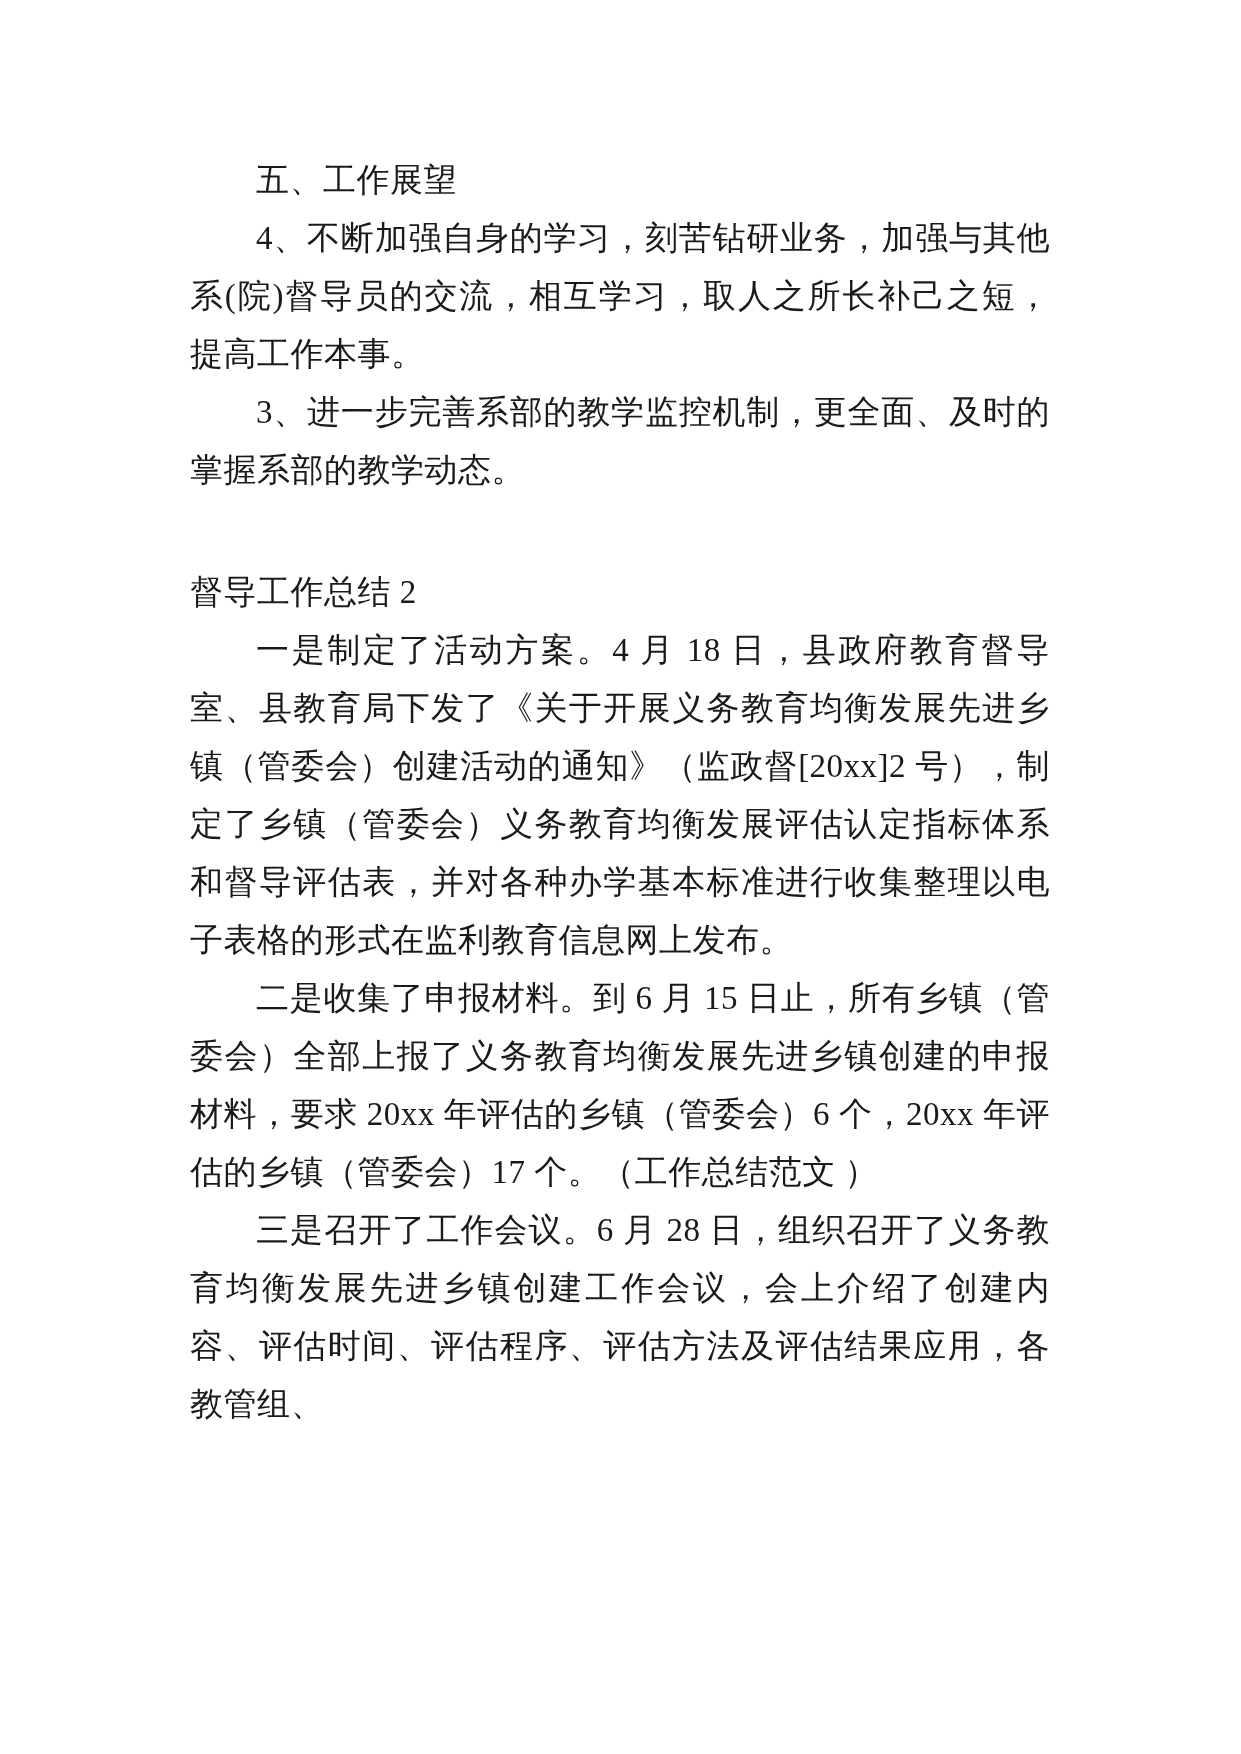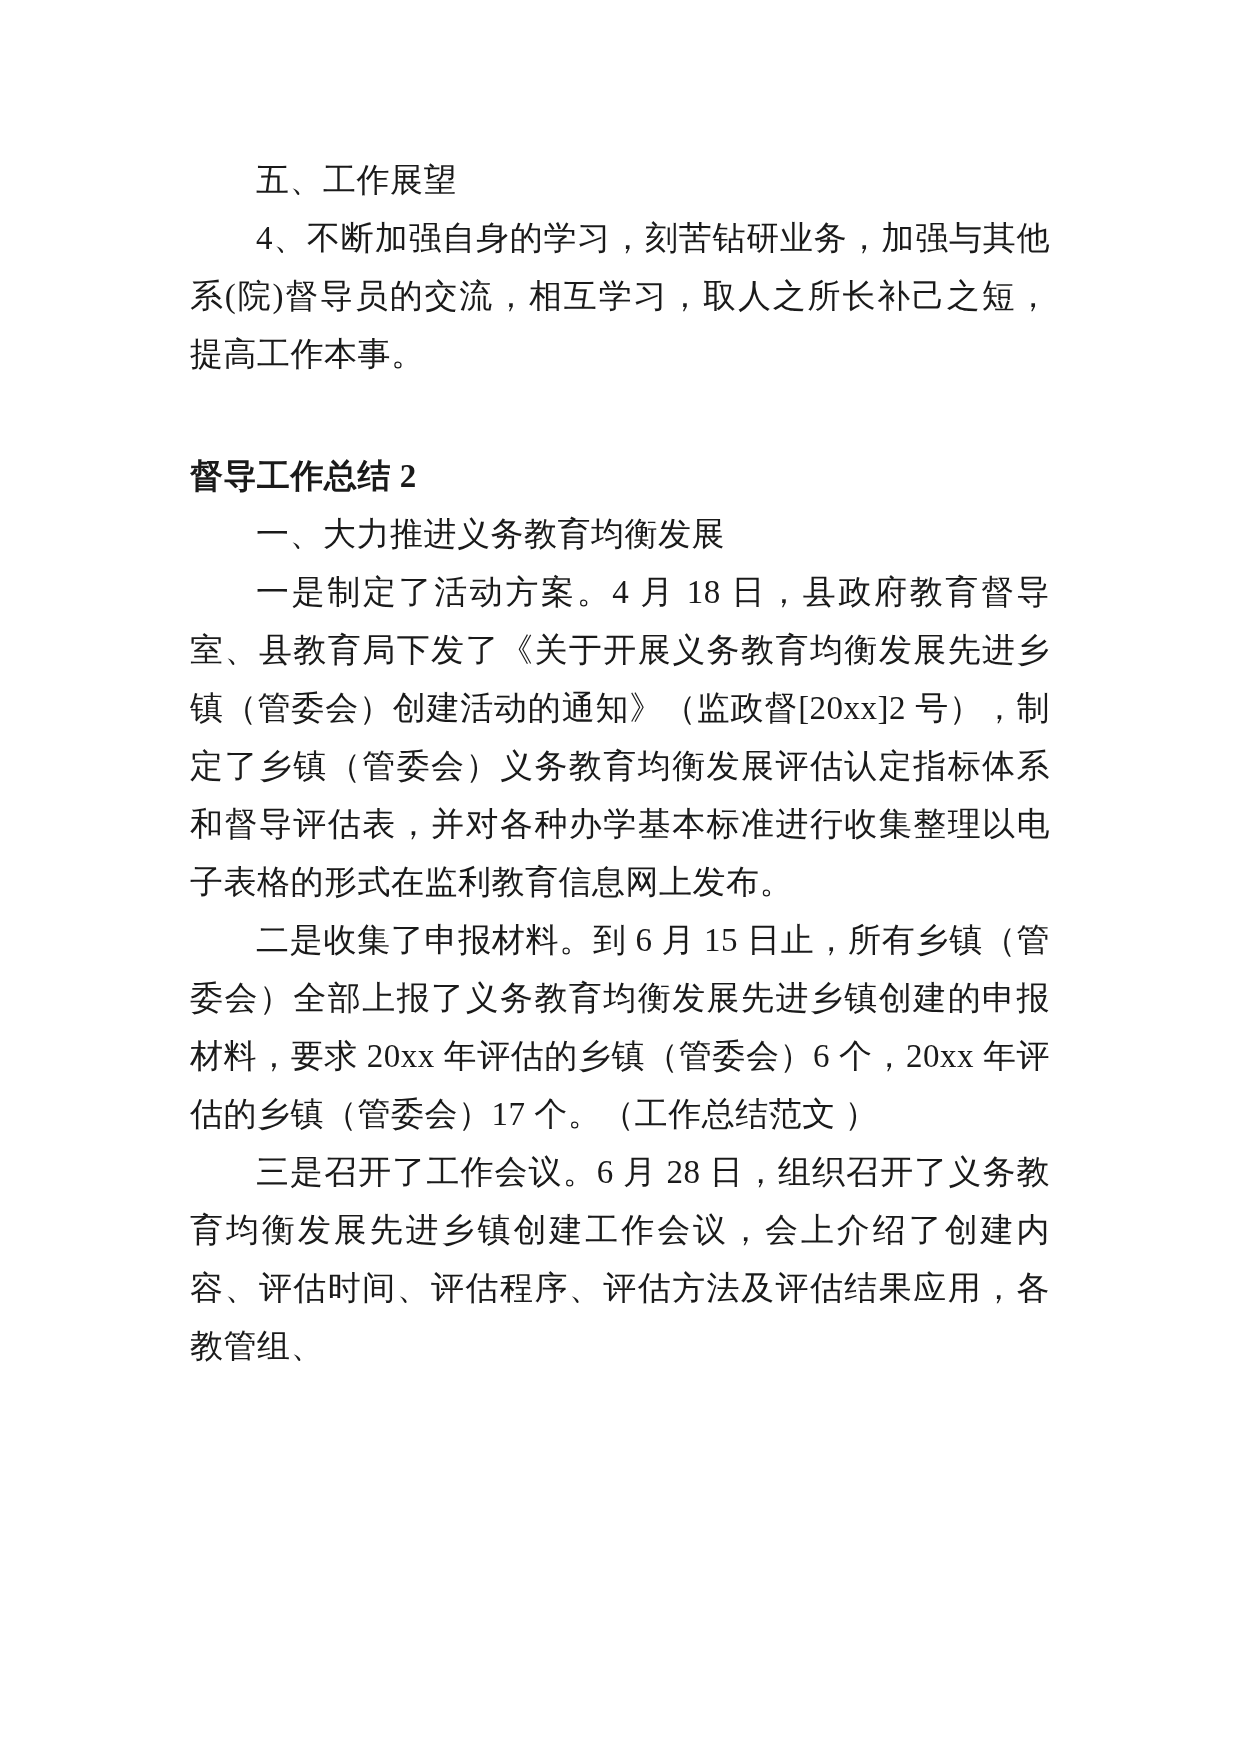--- a/index.html
+++ b/index.html
@@ -35,29 +35,28 @@
   }
   .para {
     margin: 0;
     padding: 0;
   }
   .para.indent {
     text-indent: 2em;
   }
   .para.section-gap {
     margin-top: 64px;
-    font-weight: bold;
   }
 </style>
 </head>
 <body>
 
 <div class="page">
   <div class="text-block">
     <p class="para indent">五、工作展望</p>
     <p class="para indent">4、不断加强自身的学习，刻苦钻研业务，加强与其他系(院)督导员的交流，相互学习，取人之所长补己之短，提高工作本事。</p>
+    <p class="para indent">3、进一步完善系部的教学监控机制，更全面、及时的掌握系部的教学动态。</p>
     <p class="para section-gap">督导工作总结 2</p>
-    <p class="para indent">一、大力推进义务教育均衡发展</p>
     <p class="para indent">一是制定了活动方案。4 月 18 日，县政府教育督导室、县教育局下发了《关于开展义务教育均衡发展先进乡镇（管委会）创建活动的通知》（监政督[20xx]2 号），制定了乡镇（管委会）义务教育均衡发展评估认定指标体系和督导评估表，并对各种办学基本标准进行收集整理以电子表格的形式在监利教育信息网上发布。</p>
     <p class="para indent">二是收集了申报材料。到 6 月 15 日止，所有乡镇（管委会）全部上报了义务教育均衡发展先进乡镇创建的申报材料，要求 20xx 年评估的乡镇（管委会）6 个，20xx 年评估的乡镇（管委会）17 个。（工作总结范文 ）</p>
     <p class="para indent">三是召开了工作会议。6 月 28 日，组织召开了义务教育均衡发展先进乡镇创建工作会议，会上介绍了创建内容、评估时间、评估程序、评估方法及评估结果应用，各教管组、</p>
   </div>
 </div>
 
 </body></html>

